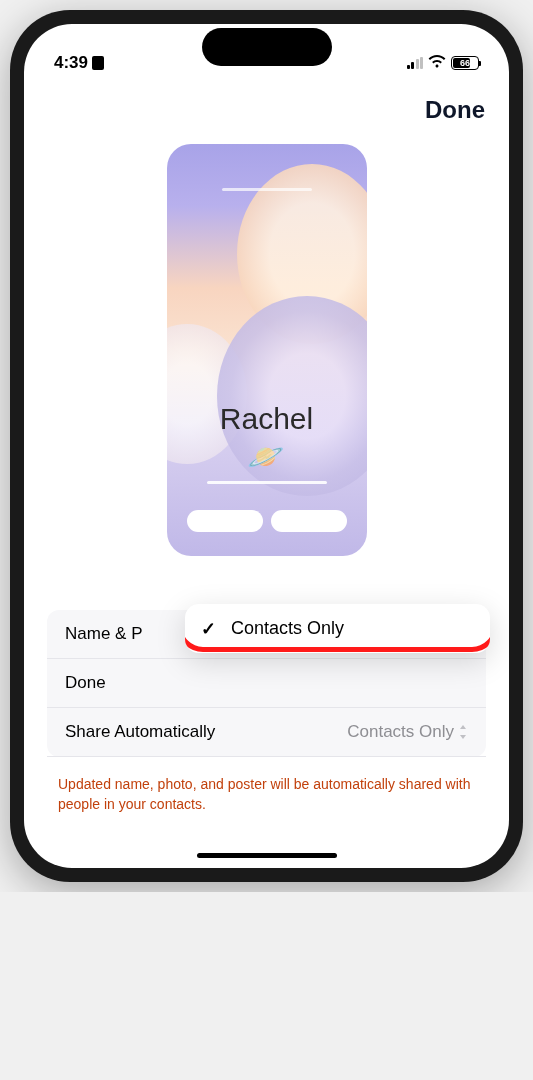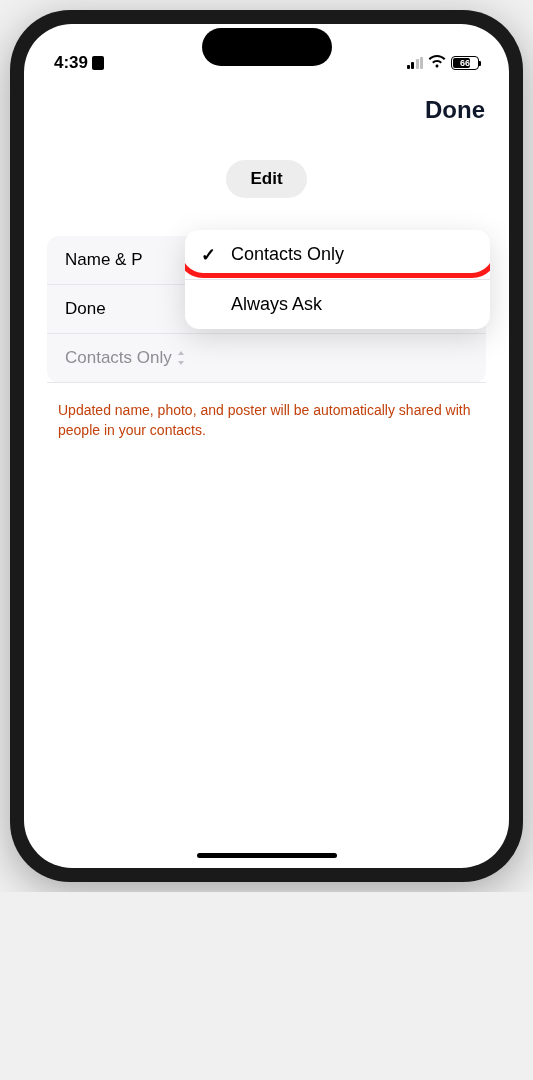--- a/index.html
+++ b/index.html
@@ -204,21 +204,21 @@
       margin-top: 24px;
       padding: 9px 24px;
       background: #ededed;
       border: none;
       border-radius: 20px;
       font-size: 17px;
       font-weight: 600;
       color: #000;
     }
     .settings-group {
-      margin-top: 38px;
+      margin-top: 54px;
       width: calc(100% - 6px);
       background: #f7f7f9;
       border-radius: 12px;
       position: relative;
     }
     .setting-row {
       padding: 14px 18px;
       border-bottom: 1px solid #e5e5ea;
       display: flex;
       justify-content: space-between;
@@ -320,50 +320,60 @@
           <span class="battery-text">66</span>
         </div>
       </div>
     </div>
 
     <div class="nav-bar">
       <button class="done-btn">Done</button>
     </div>
 
     <div class="content">
-
-      <button class="edit-btn">Edit</button>
+      <div class="poster-preview">
+        <div class="cloud1"></div>
+        <div class="cloud3"></div>
+        <div class="cloud2"></div>
+        <div class="poster-line-top"></div>
+        <div class="poster-name">Rachel</div>
+        <div class="saturn-emoji">🪐</div>
+        <div class="poster-line-mid"></div>
+        <div class="poster-pills">
+          <div class="poster-pill"></div>
+          <div class="poster-pill"></div>
+        </div>
+      </div>
+
 
       <div class="settings-group">
         <div class="setting-row">
           <span>Name &amp; P</span>
         </div>
         <div class="setting-row">
           <span>Done</span>
         </div>
         <div class="setting-row">
+          <span>Share Automatically</span>
           <span class="setting-value">
             <span>Contacts Only</span>
             <span class="dropdown-arrows">
               <svg width="10" height="14" viewBox="0 0 10 14">
                   <path d="M5 0L8 4H2L5 0zM5 14L2 10h6L5 14z" fill="#c0c0c5"></path>
                 </svg>
             </span>
           </span>
         </div>
 
         <div class="popup-menu">
           <div class="menu-item" style="position:relative">
             <div class="highlight-ring"></div>
             <span class="checkmark">✓</span>
             <span>Contacts Only</span>
           </div>
-          <div class="menu-item">
-            <span>Always Ask</span>
-          </div>
         </div>
       </div>
 
       <div class="footer-text">Updated name, photo, and poster will be automatically shared with people in your contacts.</div>
     </div>
 
     <div class="home-indicator"></div>
   </div>
 </div>
 

